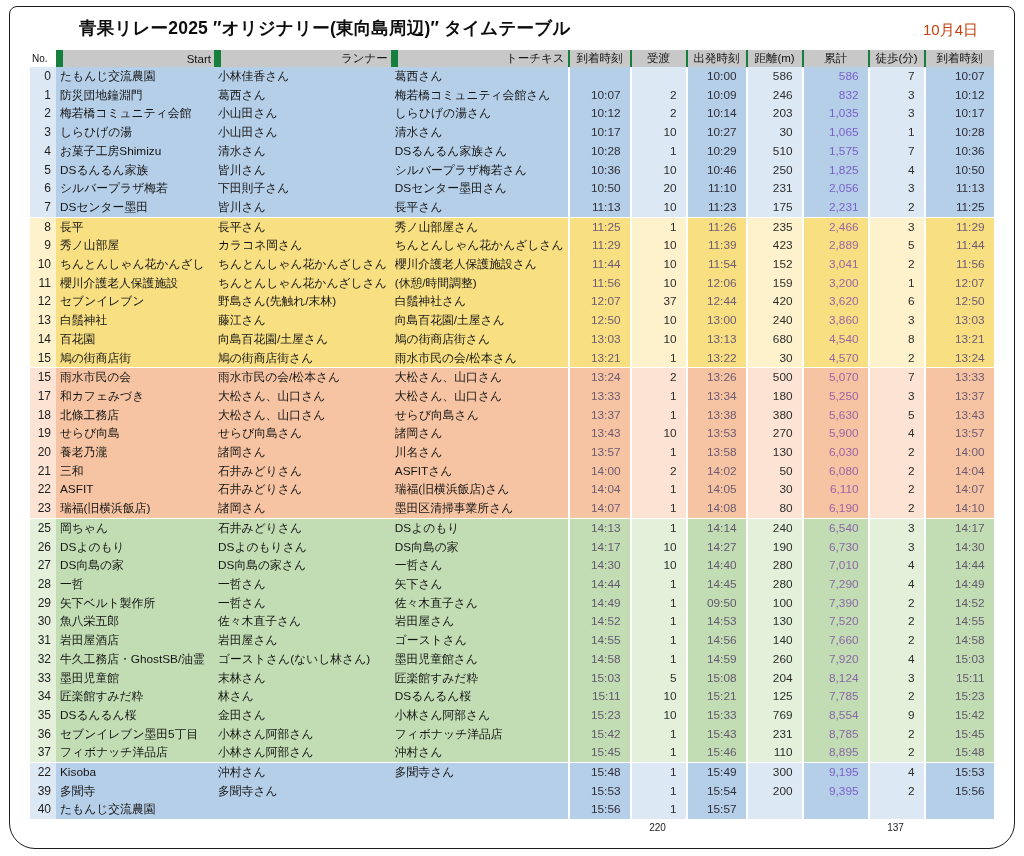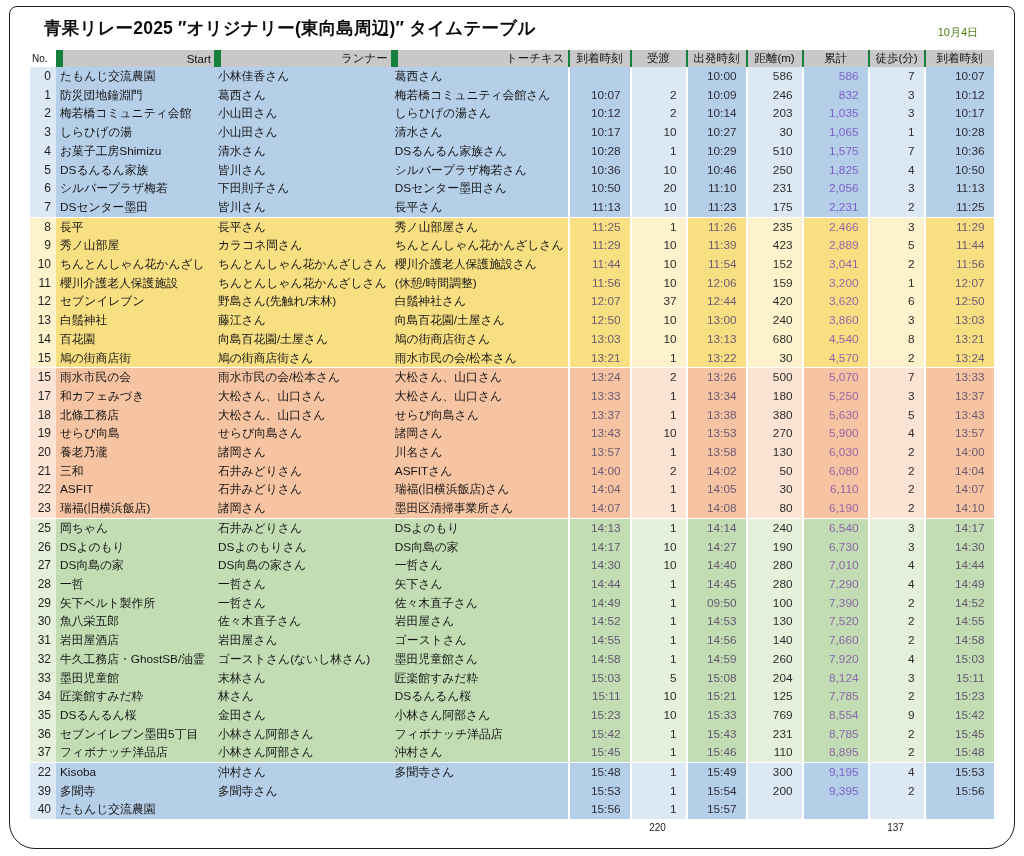--- a/index.html
+++ b/index.html
@@ -3,22 +3,22 @@
 <meta charset="utf-8">
 <style>
   html,body{margin:0;padding:0;background:#fff;}
   body{width:1024px;height:856px;overflow:hidden;position:relative;
        font-family:"Liberation Sans","DejaVu Sans",sans-serif;
        -webkit-font-smoothing:antialiased;}
   .border-frame{position:absolute;left:9px;top:6px;right:9px;bottom:7px;
        border:1.6px solid #1c1c1c;border-radius:8px 8px 26px 26px;pointer-events:none;}
   .titlebar{position:absolute;left:44px;top:16px;right:40px;display:flex;
        justify-content:space-between;align-items:flex-end;}
-  .title{font-size:17.5px;font-weight:700;color:#0d0d0d;letter-spacing:.2px;}
-  .date{font-size:11px;color:#4d7c0f;padding-right:6px;text-align:center;}
+  .title{font-size:17.5px;font-weight:700;color:#0d0d0d;letter-spacing:.2px;margin-left:35px;}
+  .date{font-size:15px;color:#c2410c;padding-right:6px;text-align:center;}
   table{position:absolute;left:30px;top:50px;border-collapse:separate;border-spacing:0;
        table-layout:fixed;}
   th{background:#c8c8c8;font-weight:400;font-size:11.5px;color:#111;height:17px;
      padding:0 3px;white-space:nowrap;overflow:hidden;border-left:2px solid #15803d;}
   th.h-no{background:transparent;font-size:10px;text-align:left;border-left:none;padding-left:2px;}
   th.h-start,th.h-runner,th.h-torch{border-left:7px solid #15803d;text-align:right;}
   td{height:18.7px;font-size:11.8px;line-height:18.7px;padding:0 4px;white-space:nowrap;
      overflow:hidden;color:#141414;background:var(--main);box-sizing:border-box;}
   td.light{background:var(--light);}
   td.gap{border-left:2px solid #fff;}

